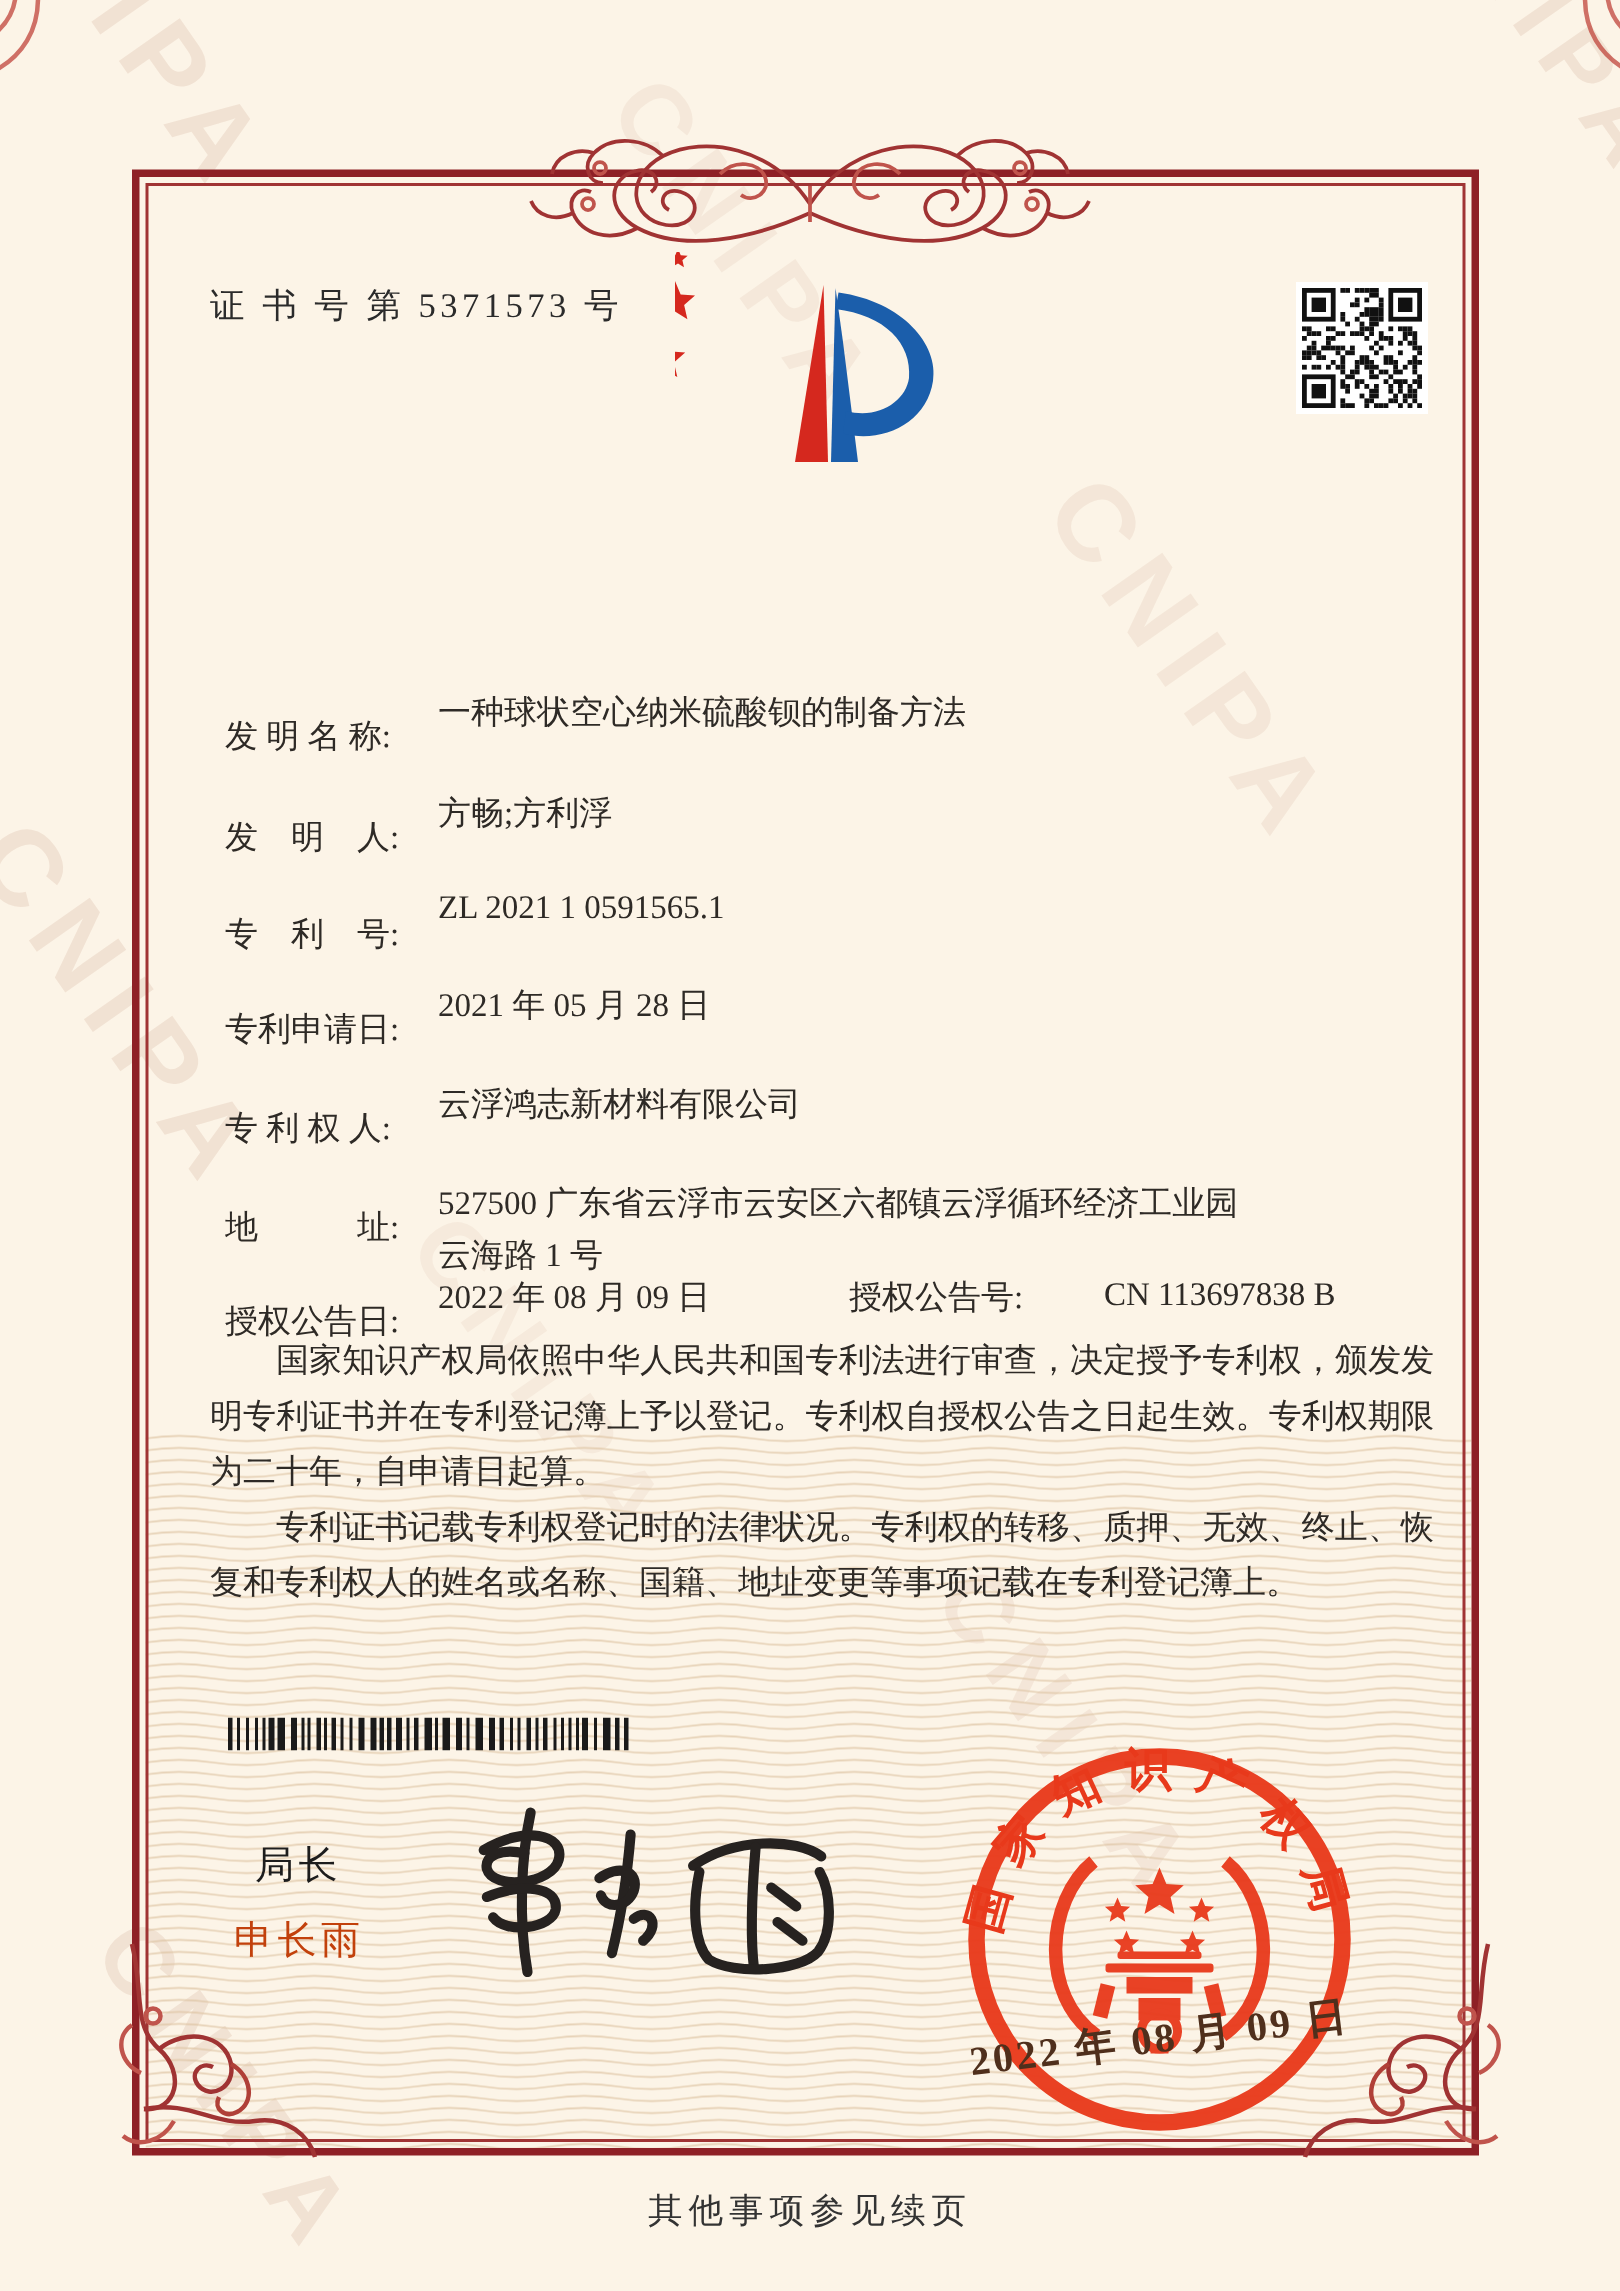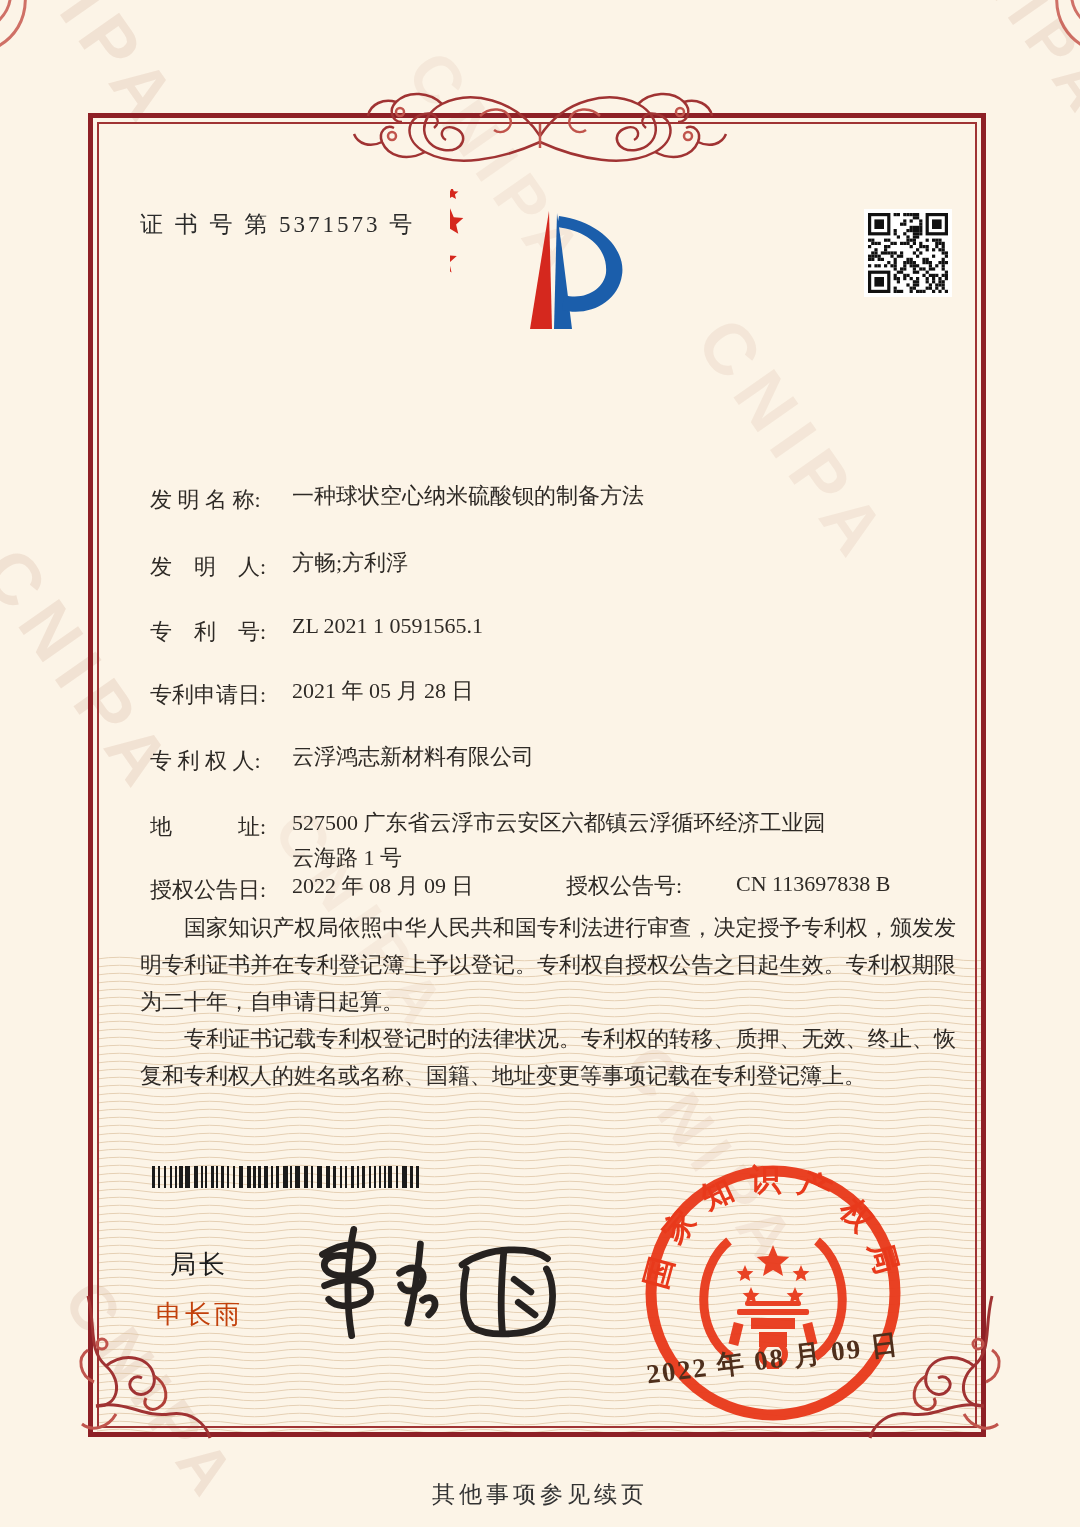--- a/index.html
+++ b/index.html
@@ -20,33 +20,33 @@
   .frame {
     position:absolute; left:88px; top:113px; width:898px; height:1324px;
     border:5px solid #8e2026; z-index:2;
   }
   .frame-inner { position:absolute; inset:4px; border:2px solid #a03434; }
   
   .ornament-top { position:absolute; left:330px; top:78px; z-index:3; }
   .corner { position:absolute; z-index:3; }
   .corner-frag { position:absolute; z-index:3; opacity:.75; }
   
-  .content { position:absolute; inset:0; z-index:4;margin-top:21px; }
+  .content { position:absolute; inset:0; z-index:4; }
   .cert-no {
     position:absolute; left:140px; top:188px; font-size:23px; color:#2b2b2b;
     letter-spacing:3px;
   }
   .logo { position:absolute; left:450px; top:168px; }
   .qr { position:absolute; left:864px; top:188px; width:88px; height:88px; background:#fff; padding:4px; }
   .title {
     position:absolute; left:0; top:330px; width:100%; text-align:center;
     font-size:47px; font-weight:bold; color:#161616; letter-spacing:28px; text-indent:28px;
   }
   .row { position:absolute; font-size:22px; color:#2e2a26; }
-  .row .lab { position:absolute; left:150px; top:4px; width:145px; white-space:nowrap; }
+  .row .lab { position:absolute; left:150px; top:16px; width:145px; white-space:nowrap; }
   .row .val { position:absolute; left:292px; top:0; width:680px; }
   .lab2 { position:absolute; left:566px; top:0; white-space:nowrap; }
   .val2 { position:absolute; left:736px; top:0; white-space:nowrap;text-align:right; }
   .paras {
     position:absolute; left:140px; top:888px; width:816px;
     font-size:22px; line-height:37px; color:#2e2a26; text-align:justify;
   }
   .paras p { text-indent:2em; }
   .barcode { position:absolute; left:152px; top:1145px; width:272px; height:22px; }
   .officer-title {

